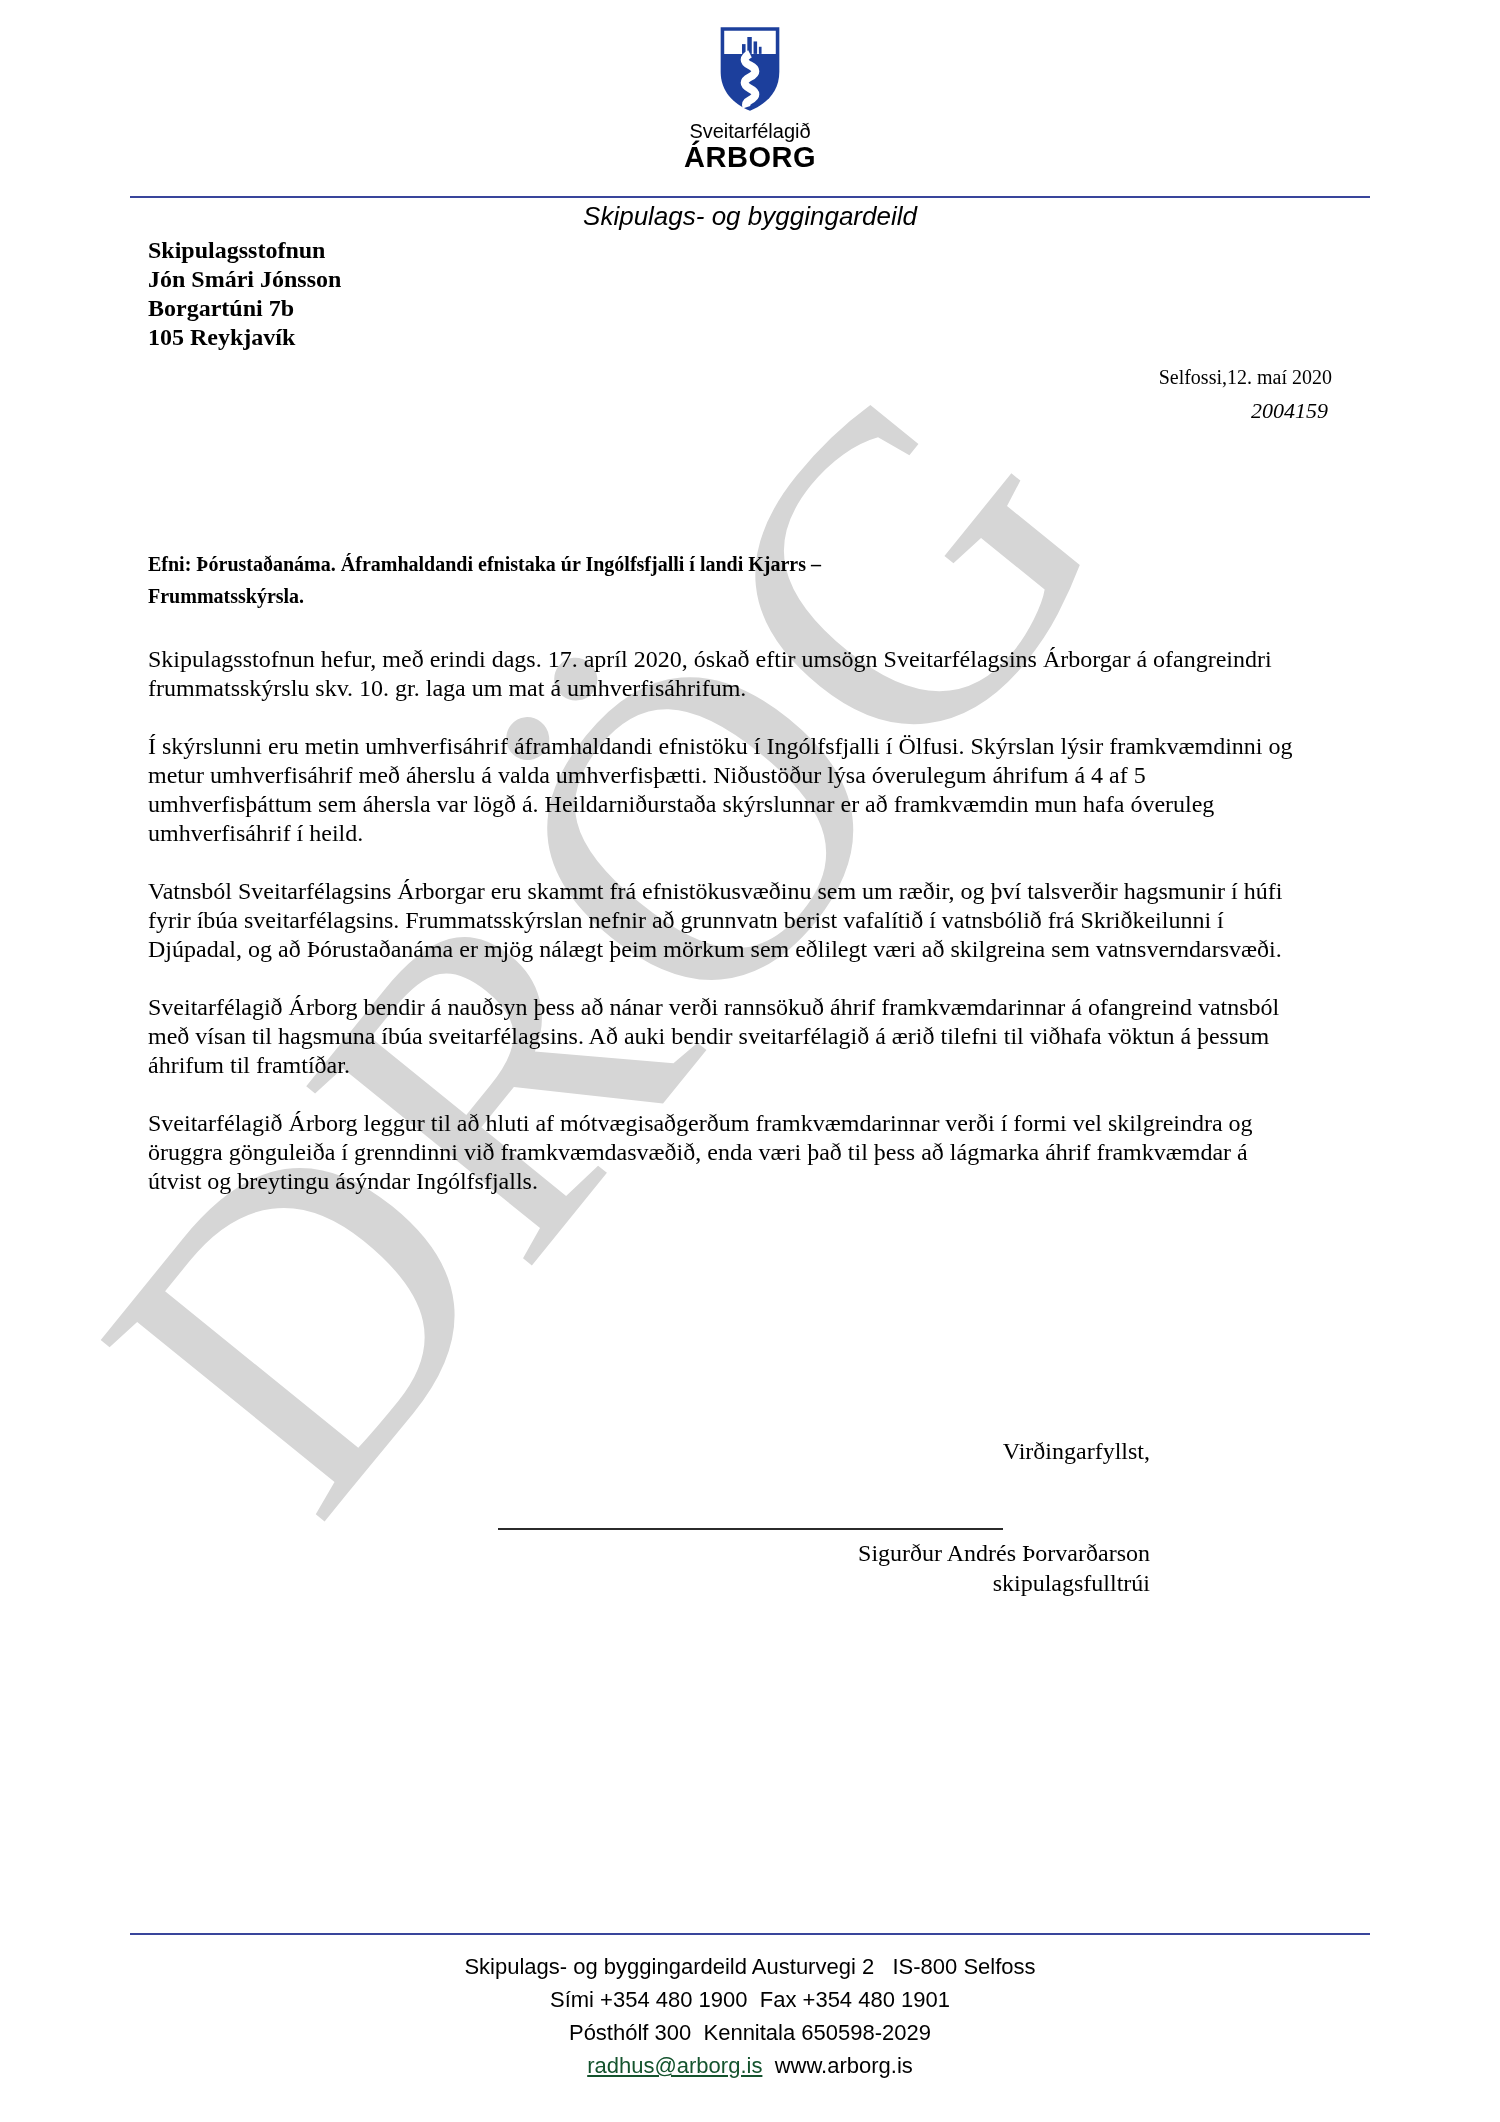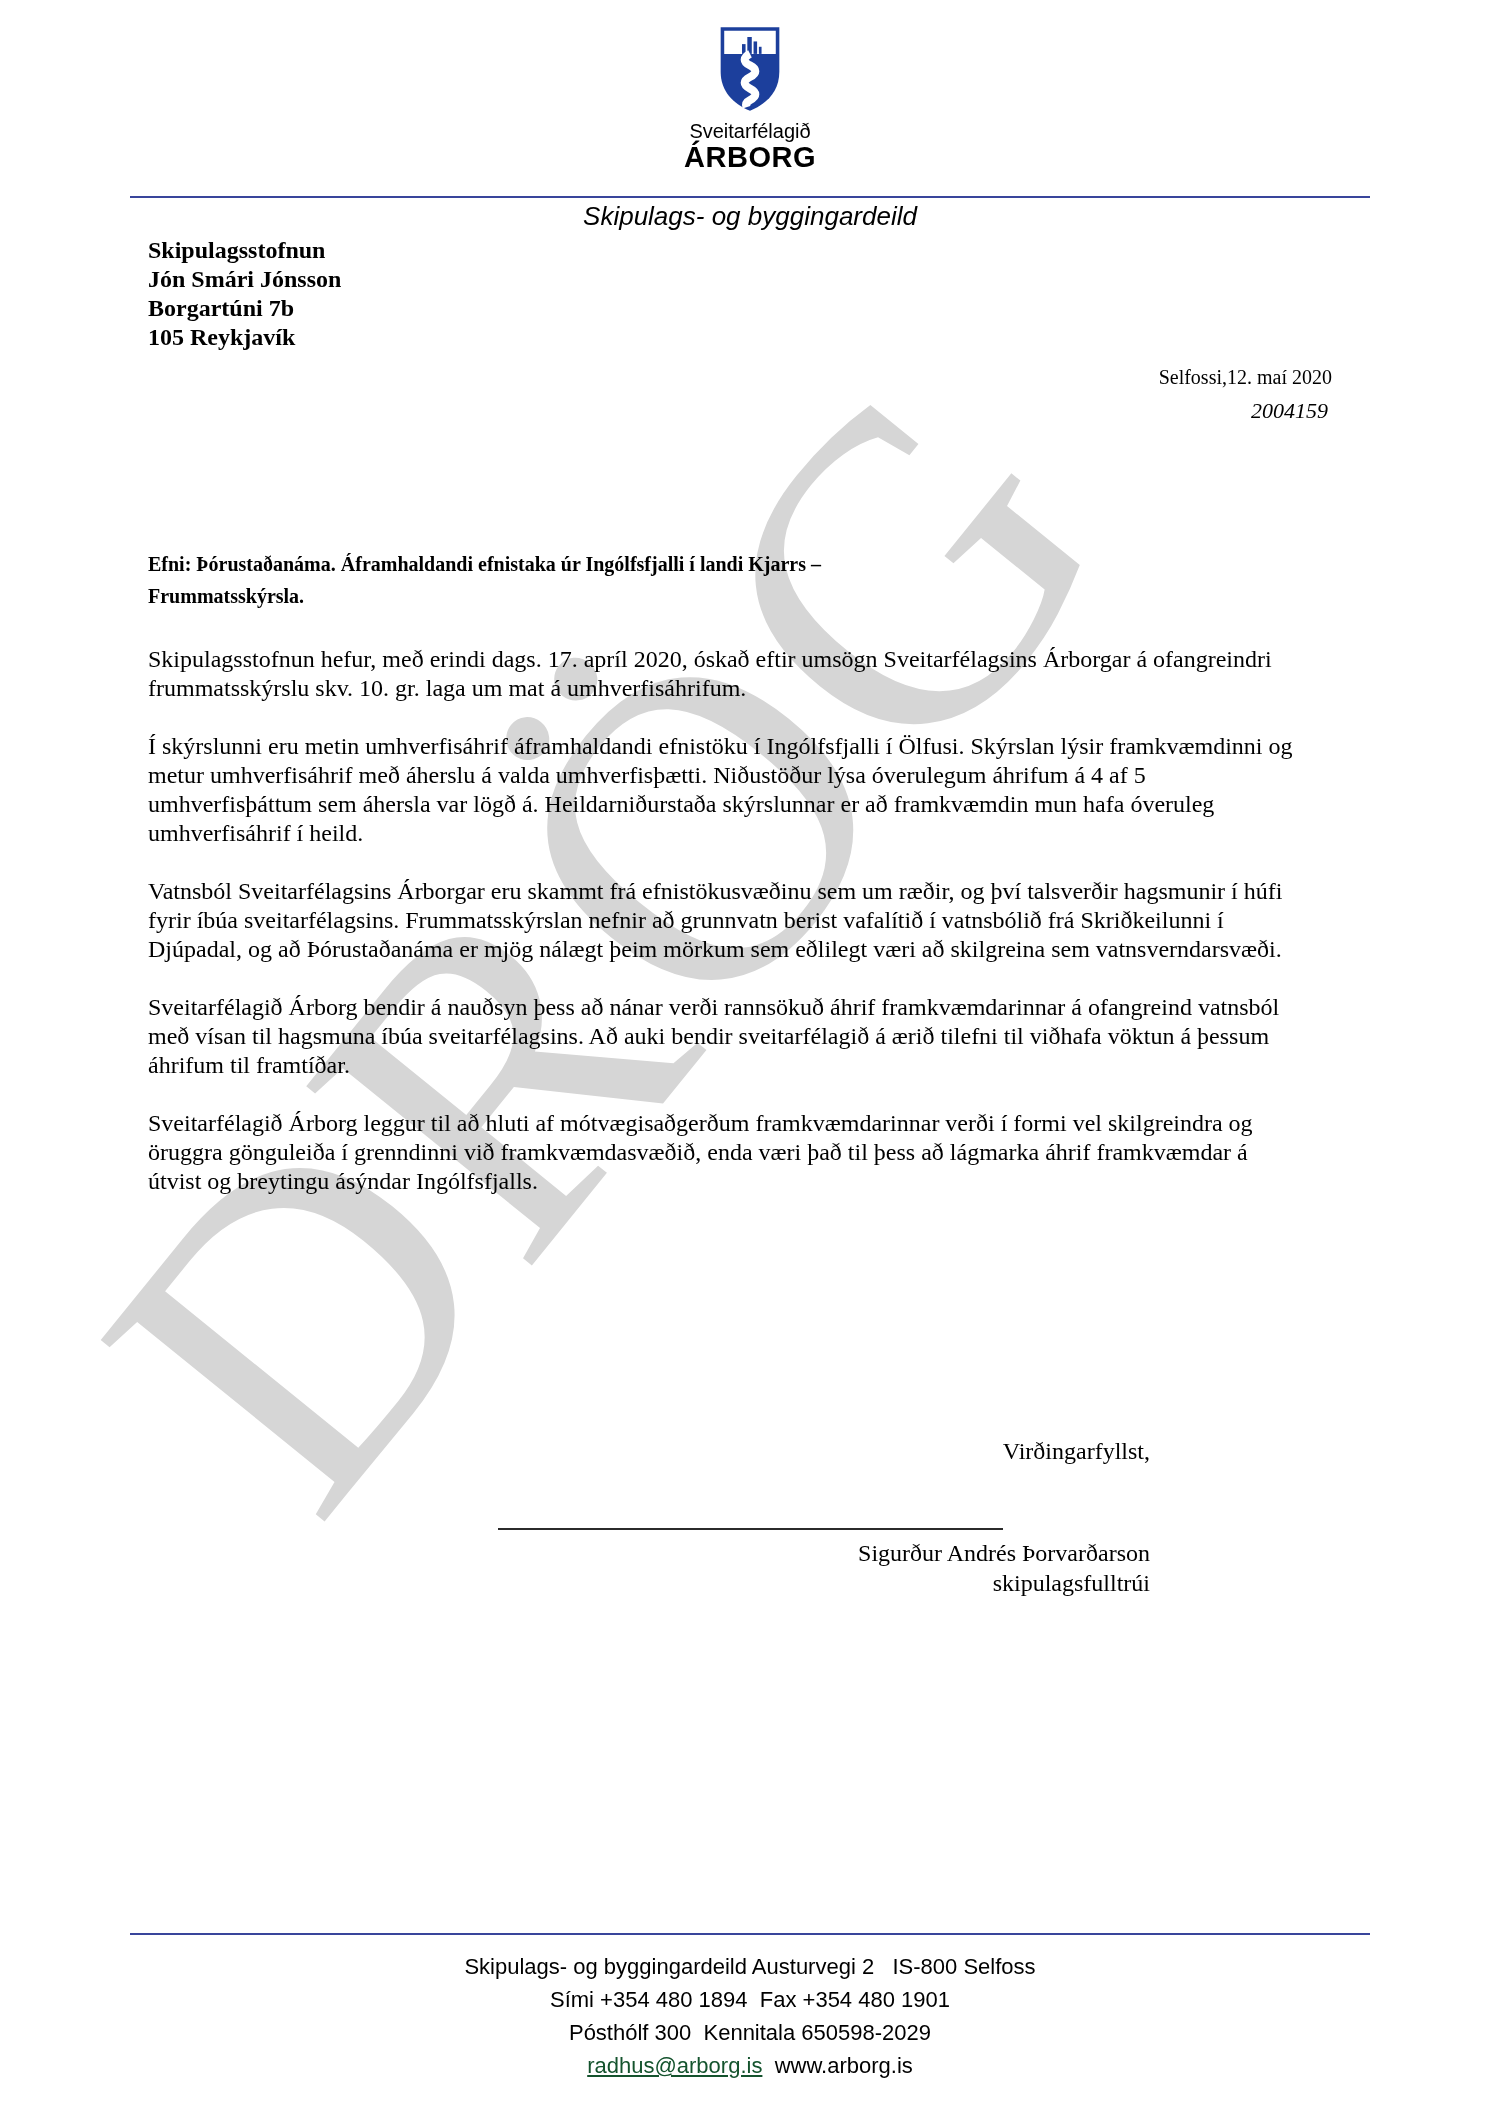--- a/index.html
+++ b/index.html
@@ -108,19 +108,19 @@
     <div class="closing">
       <div>Virðingarfyllst,</div>
       <div class="sig-rule"></div>
       <div class="signer">Sigurður Andrés Þorvarðarson</div>
       <div class="signer-title">skipulagsfulltrúi</div>
     </div>
 
     <div class="rule rule-bottom"></div>
     <div class="footer">
       <div class="fline">Skipulags- og byggingardeild Austurvegi 2   IS-800 Selfoss</div>
-      <div class="fline">Sími +354 480 1894  Fax +354 480 1901</div>
+      <div class="fline">Sími +354 480 1900  Fax +354 480 1901</div>
       <div class="fline">Pósthólf 300  Kennitala 650598-2029</div>
       <div class="fline"><span class="footer-link">radhus@arborg.is</span><span>  </span><span>www.arborg.is</span></div>
     </div>
 
   </div>
 </div>
 
 </body></html>

